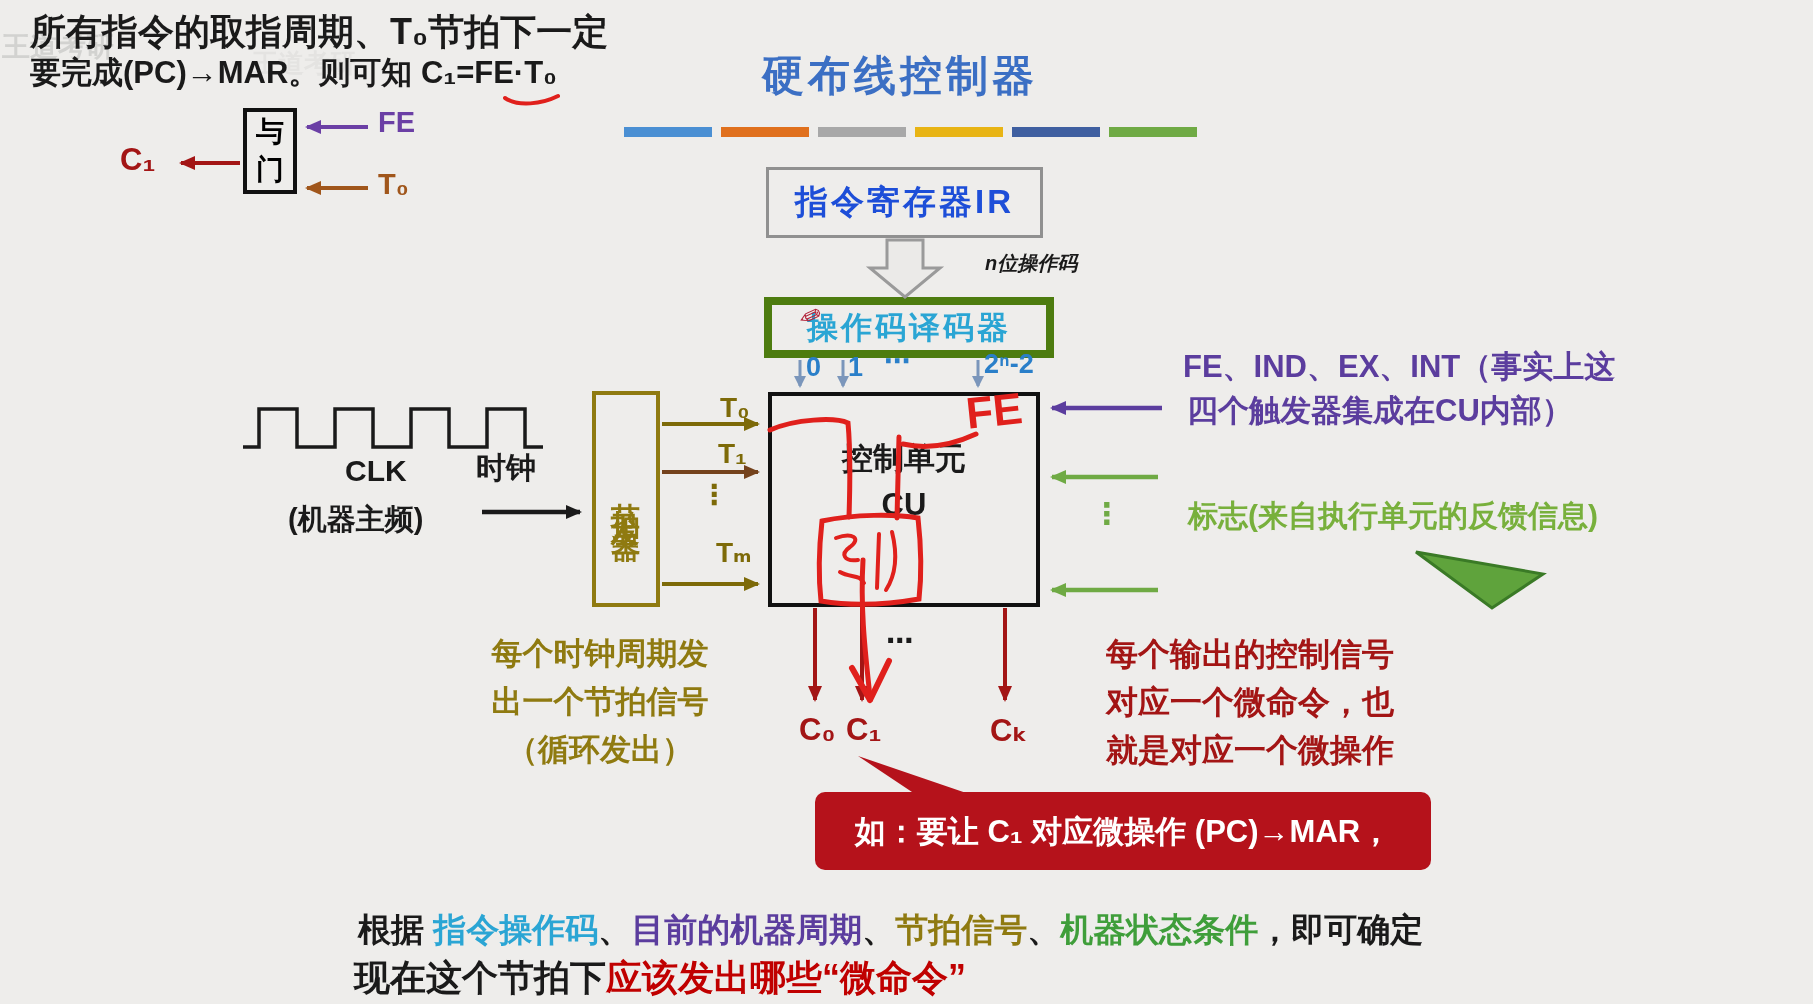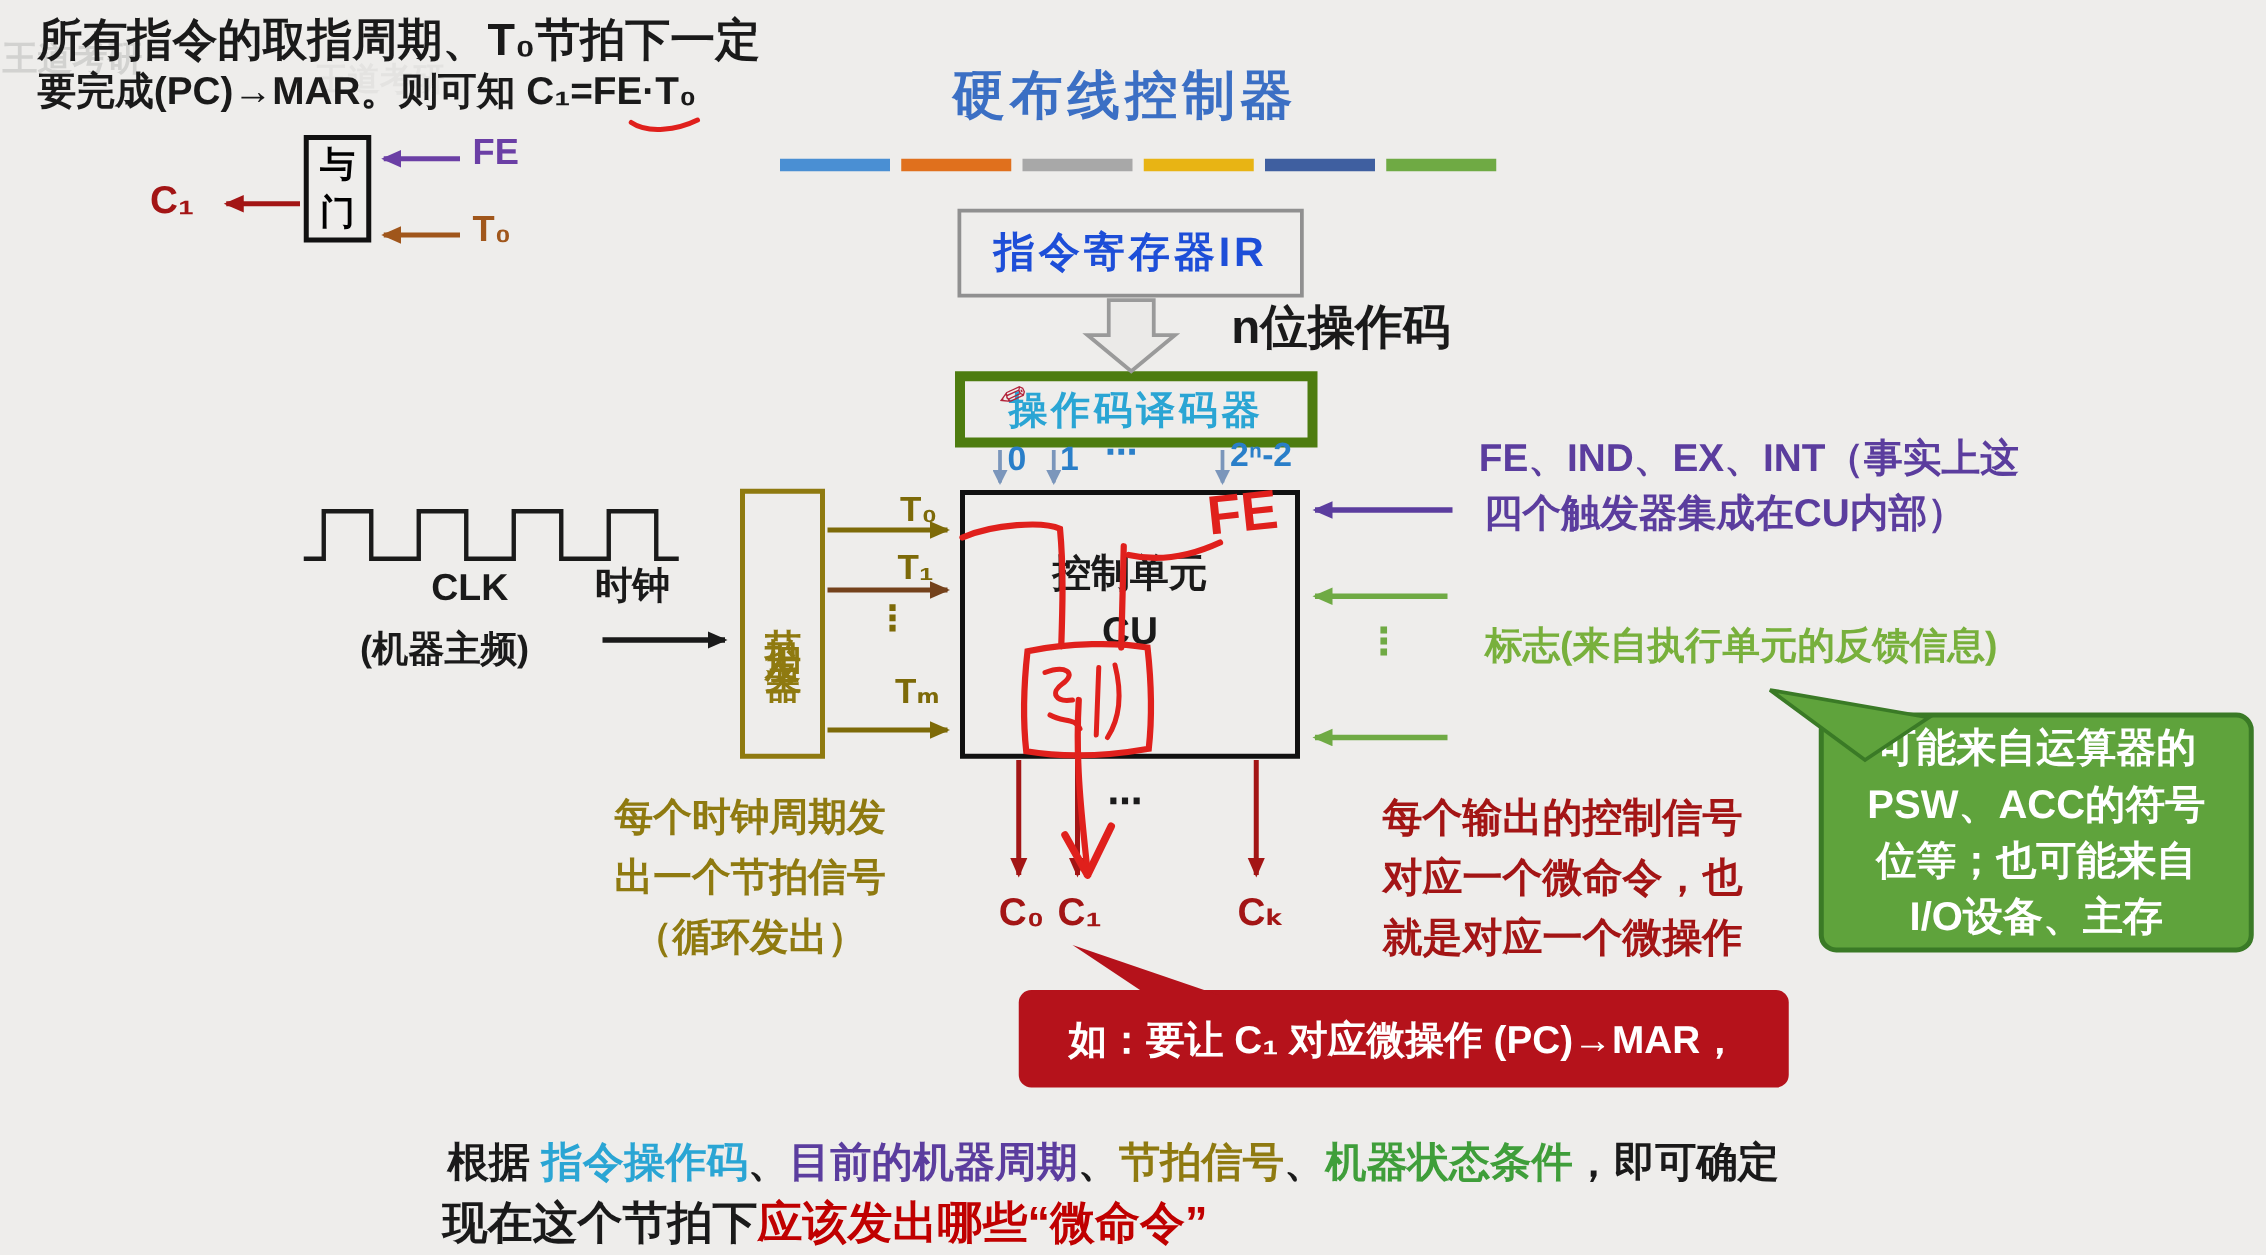--- a/index.html
+++ b/index.html
@@ -38,21 +38,21 @@
     <div class="bar" style="left: 721px; width: 88px; background: rgb(224, 112, 29);"></div>
     <div class="bar" style="left: 818px; width: 88px; background: rgb(168, 168, 168);"></div>
     <div class="bar" style="left: 915px; width: 88px; background: rgb(232, 180, 20);"></div>
     <div class="bar" style="left: 1012px; width: 88px; background: rgb(63, 95, 160);"></div>
     <div class="bar" style="left: 1109px; width: 88px; background: rgb(111, 170, 68);"></div>
   </div>
 
   <div class="box" style="left:766px;top:167px;width:277px;height:71px;border:3px solid #909090;display:flex;align-items:center;justify-content:center;font-weight:bold;font-size:33px;color:#1d4ed8;letter-spacing:3px;">
     <span>指令寄存器IR</span>
   </div>
-  <div class="t" style="left:985px;top:236px;font-size:38px;">n位操作码</div>
+  <div class="t" style="left:985px;top:250px;font-size:20px;font-style:italic;">n位操作码</div>
 
   <div class="box" style="left:764px;top:297px;width:290px;height:61px;border:8px solid #4d7c0f;display:flex;align-items:center;justify-content:center;font-weight:bold;font-size:31px;color:#2aa5d4;letter-spacing:3px;">
     <span>操作码译码器</span>
   </div>
   <div class="t" style="left:798px;top:300px;font-size:26px;color:#b3233a;transform:rotate(110deg);z-index:7;">✎</div>
   <div class="t" style="left:806px;top:352px;font-size:27px;color:#2a7fc9;">0</div>
   <div class="t" style="left:848px;top:352px;font-size:27px;color:#2a7fc9;">1</div>
   <div class="t" style="left:884px;top:346px;font-size:26px;color:#2a7fc9;">⋯</div>
   <div class="t" style="left:984px;top:349px;font-size:27px;color:#2a7fc9;">2ⁿ-2</div>
 
@@ -74,26 +74,20 @@
   <div class="t" style="left:700px;top:478px;font-size:28px;color:#7d6a08;">⋮</div>
   <div class="t" style="left:716px;top:536px;font-size:28px;color:#7d6a08;">Tₘ</div>
   <div class="t" style="left:966px;top:386px;font-size:44px;color:#e0201c;transform:rotate(-6deg);z-index:7;">FE</div>
 
   <div class="t" style="left: 1183px; top: 346px; font-size: 31px; color: rgb(91, 61, 158);">FE、IND、EX、INT（事实上这</div>
   <div class="t" style="left: 1187px; top: 390px; font-size: 31px; color: rgb(91, 61, 158);">四个触发器集成在CU内部）</div>
 
   <div class="t" style="left:1092px;top:496px;font-size:30px;color:#6faa44;">⋮</div>
   <div class="t" style="left: 1188px; top: 496px; font-size: 30px; color: rgb(120, 176, 60);">标志(来自执行单元的反馈信息)</div>
 
-  <div class="box" style="left:1455px;top:570px;width:348px;height:192px;border:4px solid #3a7a26;border-radius:14px;background:#5fa33c;display:flex;flex-direction:column;align-items:center;justify-content:center;font-weight:bold;font-size:32px;line-height:45px;color:#ffffff;z-index:5;">
-    <div>可能来自运算器的</div>
-    <div>PSW、ACC的符号</div>
-    <div>位等；也可能来自</div>
-    <div>I/O设备、主存</div>
-  </div>
 
   <div class="t" style="left:886px;top:624px;font-size:28px;">⋯</div>
   <div class="t" style="left: 799px; top: 712px; font-size: 31px; color: rgb(163, 21, 21);">C₀</div>
   <div class="t" style="left: 846px; top: 712px; font-size: 31px; color: rgb(163, 21, 21);">C₁</div>
   <div class="t" style="left: 990px; top: 712px; font-size: 31px; color: rgb(163, 21, 21);">Cₖ</div>
 
   <div class="t" style="left: 430px; top: 630px; width: 340px; text-align: center; font-size: 31px; line-height: 48px; color: rgb(143, 122, 16);">
     <div>每个时钟周期发</div>
     <div>出一个节拍信号</div>
     <div>（循环发出）</div>

